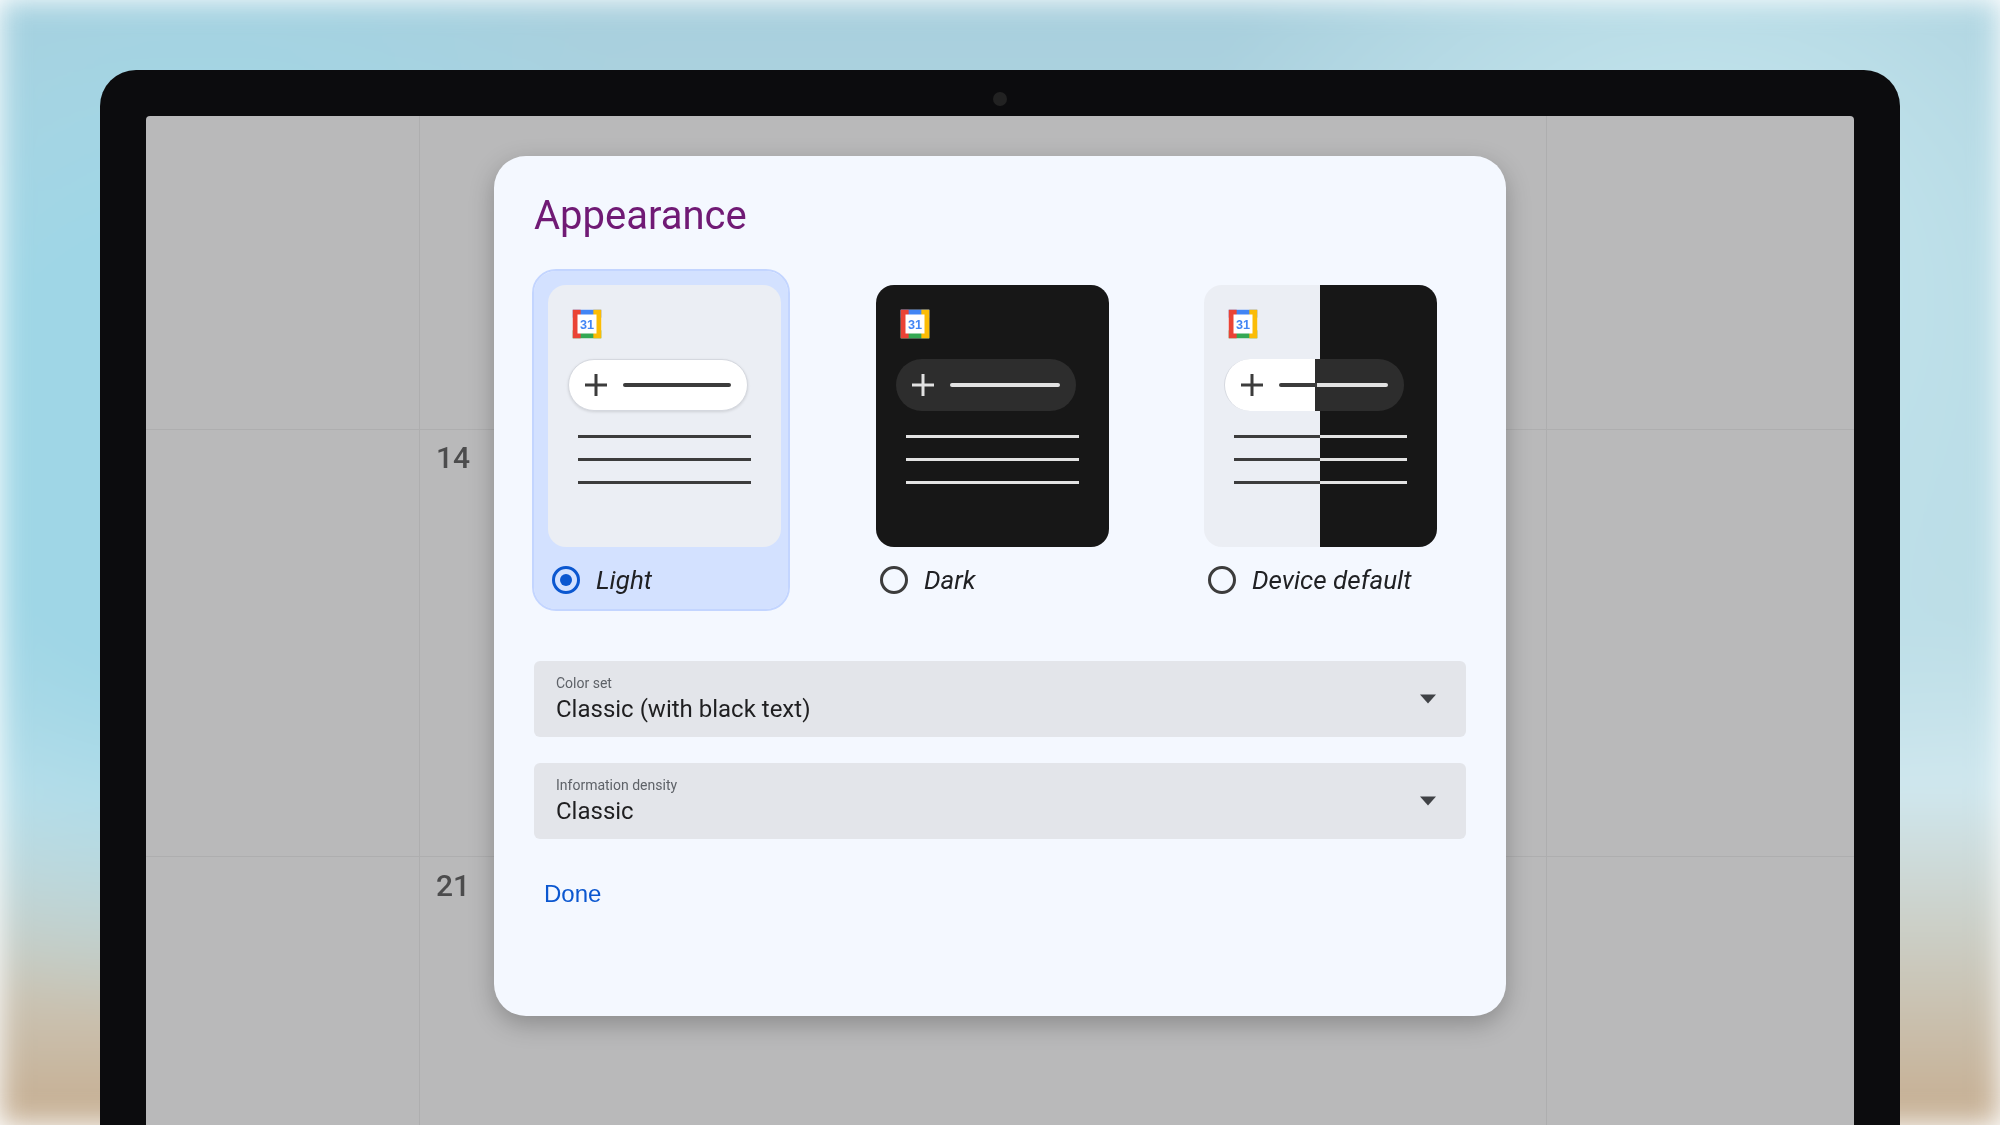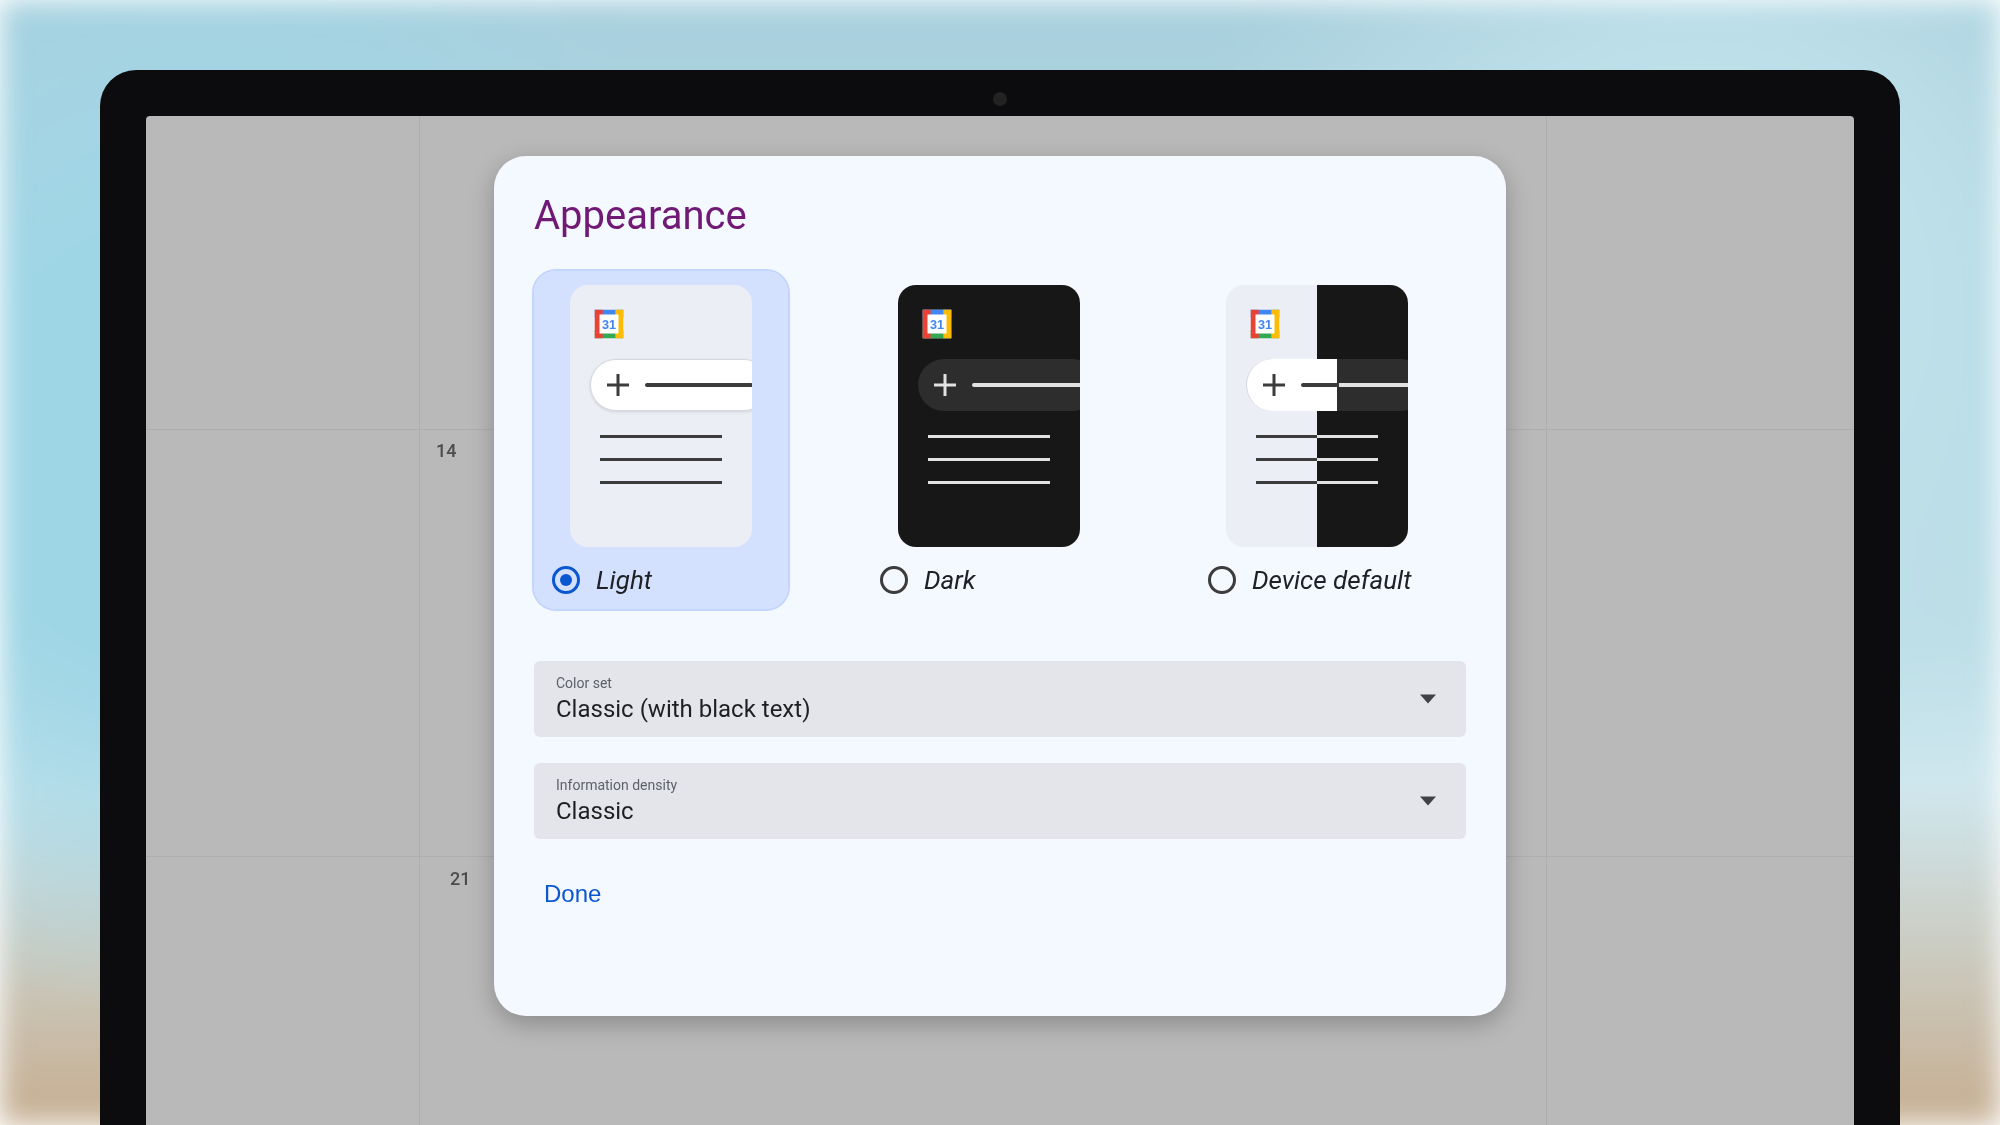--- a/index.html
+++ b/index.html
@@ -55,21 +55,21 @@
 
   
   .cal-grid {
     position: absolute;
     inset: 0;
   }
   .cal-grid .vline { position:absolute; top:0; bottom:0; width:1px; background:#aeaeaf; }
   .cal-grid .hline { position:absolute; left:0; right:0; height:1px; background:#aeaeaf; }
   .cal-date {
     position:absolute;
-    font-size: 18px;
+    font-size: 30px;
     color:#4c4c4d;
     font-weight: 500;
   }
 
   
   .modal {
     position: absolute;
     top: 40px;
     left: 50%;
     transform: translateX(-50%);
@@ -104,21 +104,21 @@
   .theme-option.selected {
     background: #d3e1ff;
     outline: 2px solid #c3d5ff;
   }
   .theme-option:not(.selected) {
     background: transparent;
   }
 
   .preview {
     position: relative;
-    width: 182px;
+    width: 233px;
     height: 262px;
     border-radius: 18px;
     overflow: hidden;
     margin: 0 auto;
   }
   .preview.light { background:#ebeef4; }
   .preview.dark  { background:#171717; }
   .preview.split-bg {
     background: linear-gradient(to right, #ebeef4 0 50%, #171717 50% 100%);
   }
@@ -254,21 +254,21 @@
 <div class="laptop">
   <div class="camera"></div>
   <div class="screen">
 
     <div class="cal-grid">
       <div class="hline" style="top:313px"></div>
       <div class="hline" style="top:740px"></div>
       <div class="vline" style="left:273px"></div>
       <div class="vline" style="left:1400px"></div>
       <span class="cal-date" style="top:324px; left:290px">14</span>
-      <span class="cal-date" style="top:752px; left:304px">21</span>
+      <span class="cal-date" style="top:752px; left:290px">21</span>
     </div>
 
     <div class="modal">
       <h1>Appearance</h1>
 
       <div class="theme-row">
 
         <div class="theme-option selected">
           <div class="preview light">
             <span class="gcal">

